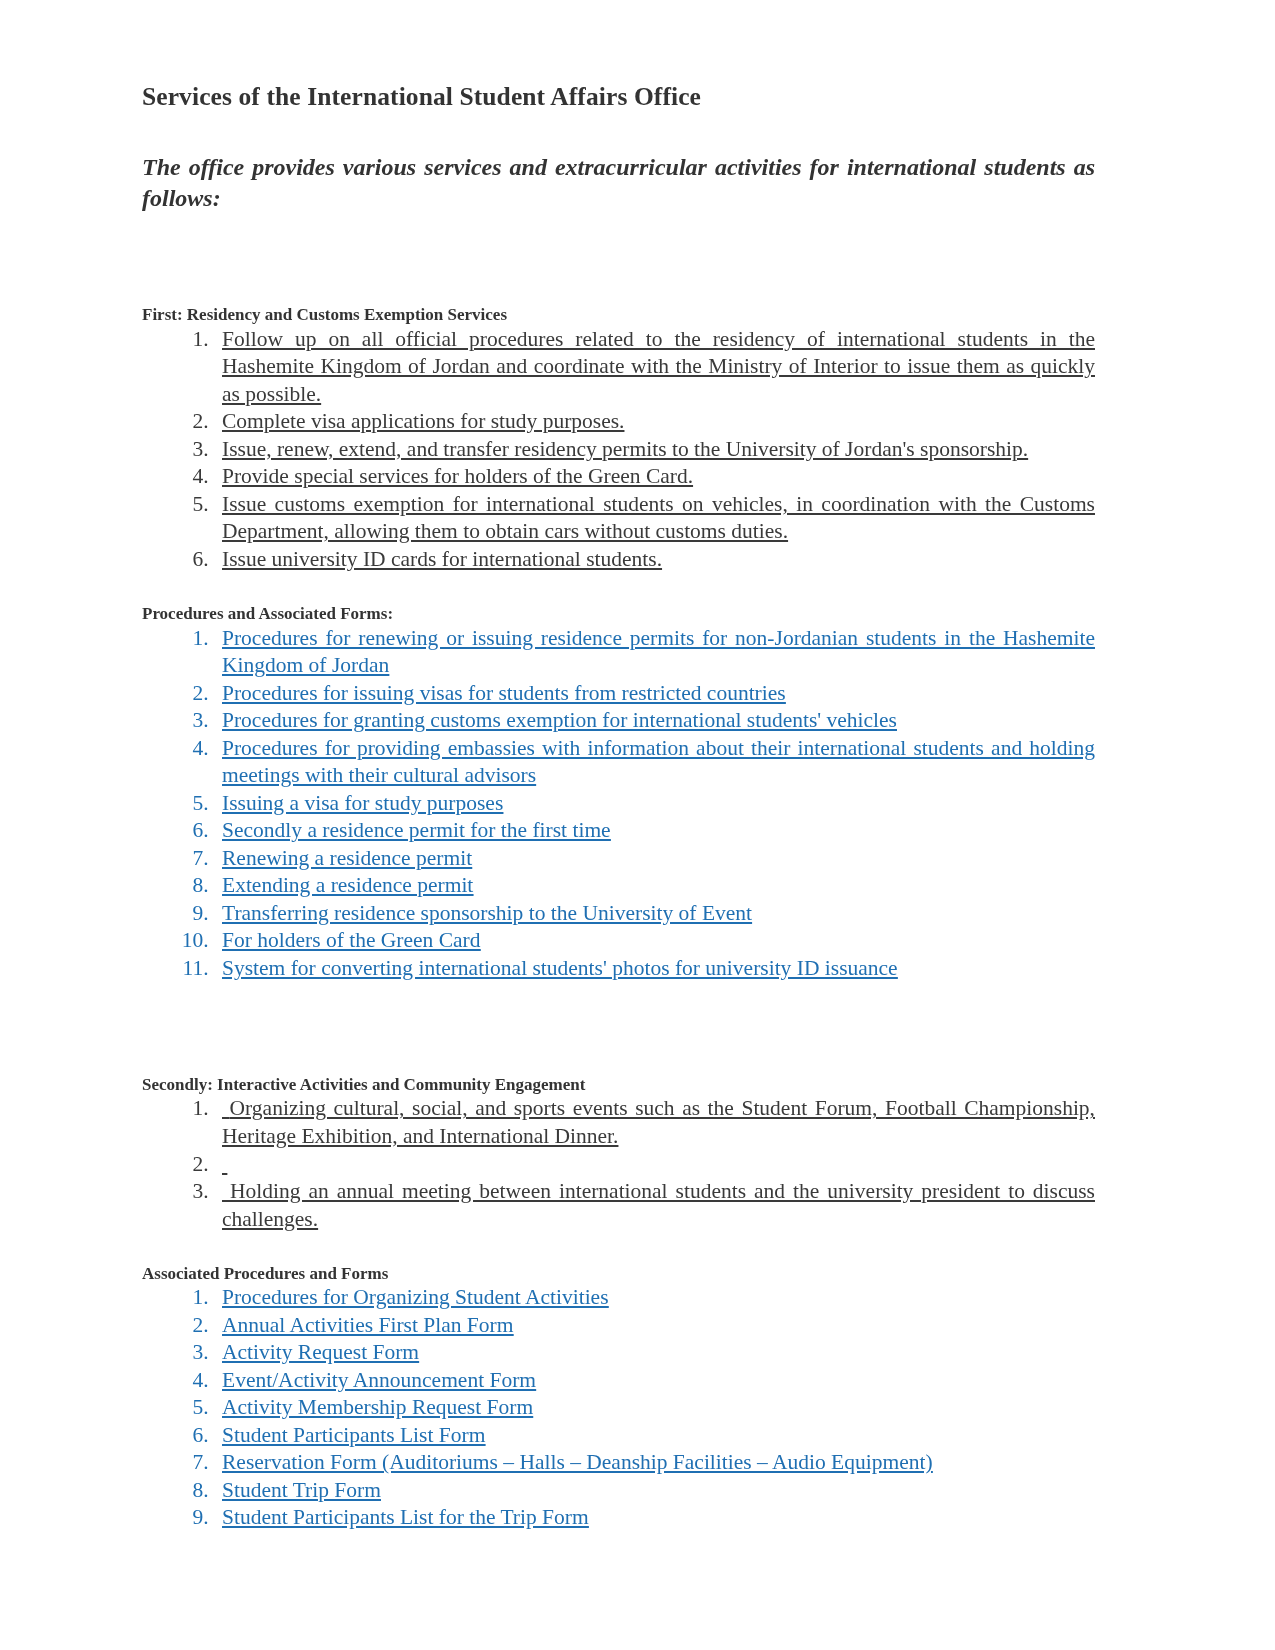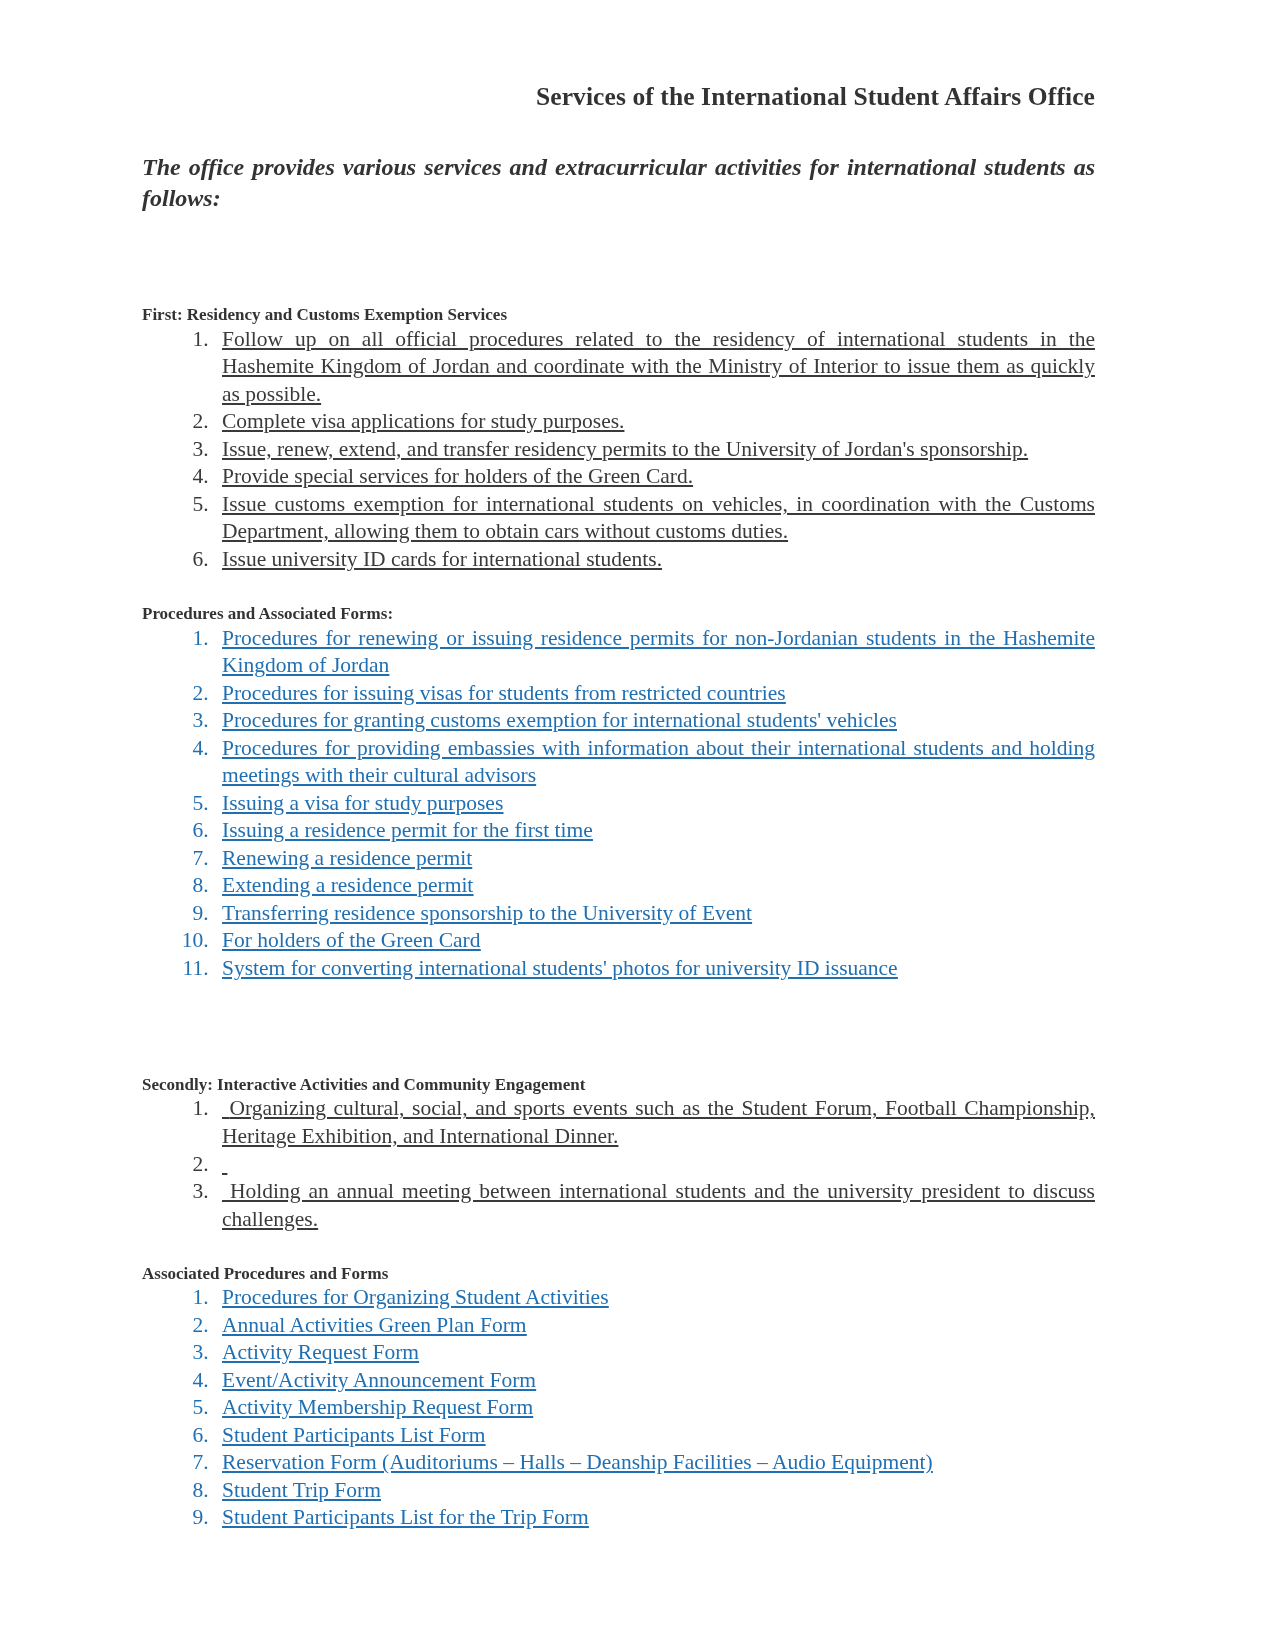--- a/index.html
+++ b/index.html
@@ -17,21 +17,21 @@
   .page {
     width: 1275px;
     min-height: 1650px;
     box-sizing: border-box;
     padding: 72px 180px 40px 142px;
     background: #ffffff;
   }
   .doc-title {
     font-size: 25.5px;
     font-weight: bold;
-    text-align: right;
+    text-align: left;
     margin: 0 0 0 0;
     padding-top: 10px;
     letter-spacing: 0.1px;
     color: #333333;
   }
   .intro {
     font-size: 24px;
     font-style: italic;
     font-weight: bold;
     line-height: 1.30;
@@ -110,21 +110,21 @@
   <div class="spacer-md"></div>
 
   <div class="section">
     <div class="section-heading">Procedures and Associated Forms:</div>
     <ol class="numlist links">
       <li><span class="lnk">Procedures for renewing or issuing residence permits for non-Jordanian students in the Hashemite Kingdom of Jordan</span></li>
       <li><span class="lnk">Procedures for issuing visas for students from restricted countries</span></li>
       <li><span class="lnk">Procedures for granting customs exemption for international students' vehicles</span></li>
       <li><span class="lnk">Procedures for providing embassies with information about their international students and holding meetings with their cultural advisors</span></li>
       <li class="nojustify"><span class="lnk">Issuing a visa for study purposes</span></li>
-      <li class="nojustify"><span class="lnk">Issuing a residence permit for the first time</span></li>
+      <li class="nojustify"><span class="lnk">Secondly a residence permit for the first time</span></li>
       <li class="nojustify"><span class="lnk">Renewing a residence permit</span></li>
       <li class="nojustify"><span class="lnk">Extending a residence permit</span></li>
       <li class="nojustify"><span class="lnk">Transferring residence sponsorship to the University of Event</span></li>
       <li class="nojustify"><span class="lnk">For holders of the Green Card</span></li>
       <li class="nojustify"><span class="lnk">System for converting international students' photos for university ID issuance</span></li>
     </ol>
   </div>
 
   <div class="spacer-xl"></div>
 
@@ -136,21 +136,21 @@
       <li><span class="lead-space"></span><span>Holding an annual meeting between international students and the university president to discuss challenges.</span></li>
     </ol>
   </div>
 
   <div class="spacer-md"></div>
 
   <div class="section">
     <div class="section-heading">Associated Procedures and Forms</div>
     <ol class="numlist links">
       <li class="nojustify"><span class="lnk">Procedures for Organizing Student Activities</span></li>
-      <li class="nojustify"><span class="lnk">Annual Activities Green Plan Form</span></li>
+      <li class="nojustify"><span class="lnk">Annual Activities First Plan Form</span></li>
       <li class="nojustify"><span class="lnk">Activity Request Form</span></li>
       <li class="nojustify"><span class="lnk">Event/Activity Announcement Form</span></li>
       <li class="nojustify"><span class="lnk">Activity Membership Request Form</span></li>
       <li class="nojustify"><span class="lnk">Student Participants List Form</span></li>
       <li class="nojustify"><span class="lnk">Reservation Form (Auditoriums – Halls – Deanship Facilities – Audio Equipment)</span></li>
       <li class="nojustify"><span class="lnk">Student Trip Form</span></li>
       <li class="nojustify"><span class="lnk">Student Participants List for the Trip Form</span></li>
     </ol>
   </div>
 

